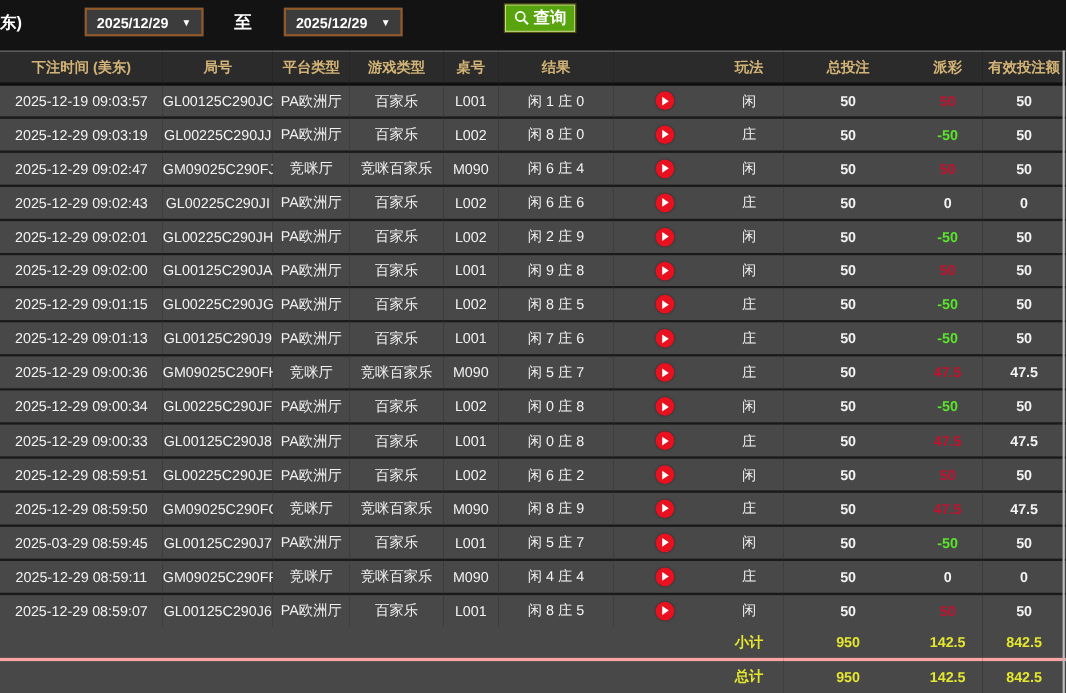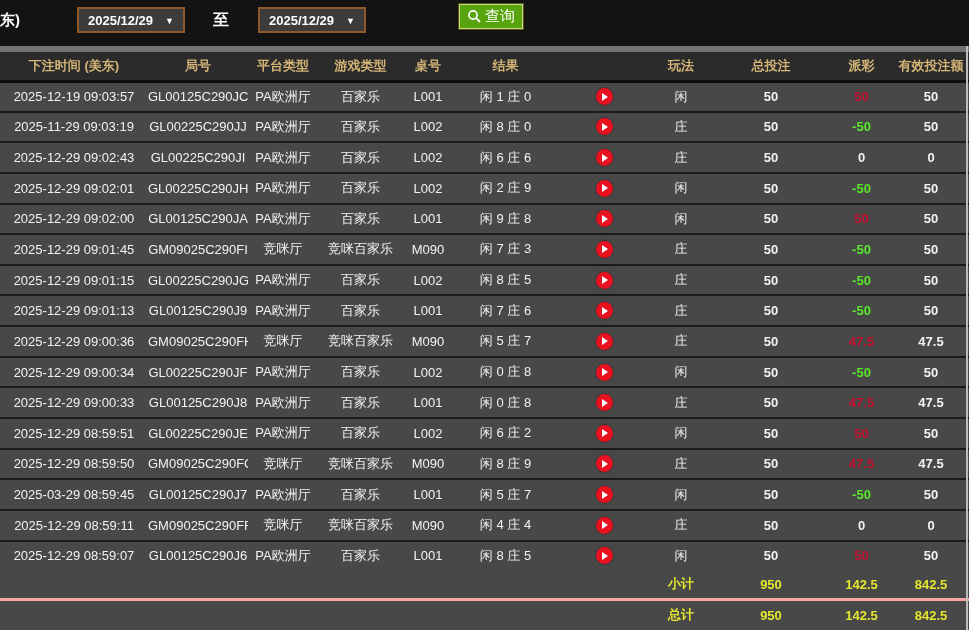--- a/index.html
+++ b/index.html
@@ -23,34 +23,34 @@
   .date-from{left:77px;}
   .date-to{left:258px;}
   .caret{font-size:9px;position:relative;top:1px;}
   .to-label{
     position:absolute;left:213px;top:10px;color:#fff;font-weight:bold;font-size:16px;
   }
   .query-btn{
     position:absolute;left:459px;top:4px;height:25px;padding:0 7px;
     background:var(--query-green);
     border:1px solid #cbdb8e;outline:1px solid #55530f;
-    color:#fff;font-weight:normal;font-size:15px;
+    color:#fff;font-weight:bold;font-size:15px;
     display:flex;align-items:center;gap:3px;cursor:pointer;
     font-family:"Liberation Sans","DejaVu Sans",sans-serif;
   }
   
   .table-wrap{position:relative;height:584px;}
   table{
     width:969px;height:584px;border-collapse:separate;border-spacing:0;
     table-layout:fixed;
   }
   th{
     height:28px;background:#2b2b2b;color:var(--accent-gold);
     font-size:13px;font-weight:bold;text-align:center;padding:0;
-    border-top:6px solid #737373;border-bottom:3px solid #0f0f0f;
+    border-top:1px solid #737373;border-bottom:3px solid #0f0f0f;
     overflow:hidden;white-space:nowrap;
   }
   td{
     background:#484848;color:#f2f2f2;font-size:13px;text-align:center;
     padding:0;border-top:2px solid #1a1a1a;
     overflow:hidden;white-space:nowrap;vertical-align:middle;
   }
   tbody tr:first-child td{border-top:0;}
   td.num{font-weight:bold;}
   td.pos{color:var(--payout-win);}
@@ -138,92 +138,92 @@
           <td>闲 1 庄 0</td>
           <td><span class="play">
               <span class="tri"></span>
             </span></td>
           <td>闲</td>
           <td class="num">50</td>
           <td class="num pos">50</td>
           <td class="num">50</td>
         </tr>
         <tr>
-          <td>2025-11-29 09:03:19</td>
+          <td>2025-12-29 09:03:19</td>
           <td>GL00225C290JJ</td>
           <td>PA欧洲厅</td>
           <td>百家乐</td>
           <td>L002</td>
           <td>闲 8 庄 0</td>
           <td><span class="play">
               <span class="tri"></span>
             </span></td>
           <td>庄</td>
           <td class="num">50</td>
           <td class="num neg">-50</td>
           <td class="num">50</td>
         </tr>
         <tr>
-          <td>2025-12-29 09:02:43</td>
-          <td>GL00225C290JI</td>
-          <td>PA欧洲厅</td>
-          <td>百家乐</td>
-          <td>L002</td>
-          <td>闲 6 庄 6</td>
-          <td><span class="play">
-              <span class="tri"></span>
-            </span></td>
-          <td>庄</td>
-          <td class="num">50</td>
-          <td class="num zero">0</td>
-          <td class="num">0</td>
-        </tr>
-        <tr>
-          <td>2025-12-29 09:02:01</td>
-          <td>GL00225C290JH</td>
-          <td>PA欧洲厅</td>
-          <td>百家乐</td>
-          <td>L002</td>
-          <td>闲 2 庄 9</td>
-          <td><span class="play">
-              <span class="tri"></span>
-            </span></td>
-          <td>闲</td>
-          <td class="num">50</td>
-          <td class="num neg">-50</td>
-          <td class="num">50</td>
-        </tr>
-        <tr>
-          <td>2025-12-29 09:02:00</td>
-          <td>GL00125C290JA</td>
-          <td>PA欧洲厅</td>
-          <td>百家乐</td>
-          <td>L001</td>
-          <td>闲 9 庄 8</td>
-          <td><span class="play">
-              <span class="tri"></span>
-            </span></td>
-          <td>闲</td>
-          <td class="num">50</td>
-          <td class="num pos">50</td>
-          <td class="num">50</td>
-        </tr>
-        <tr>
-          <td>2025-12-29 09:01:45</td>
-          <td>GM09025C290FI</td>
+          <td>2025-12-29 09:02:47</td>
+          <td>GM09025C290FJ</td>
           <td>竞咪厅</td>
           <td>竞咪百家乐</td>
           <td>M090</td>
-          <td>闲 7 庄 3</td>
-          <td><span class="play">
-              <span class="tri"></span>
-            </span></td>
-          <td>庄</td>
-          <td class="num">50</td>
-          <td class="num neg">-50</td>
+          <td>闲 6 庄 4</td>
+          <td><span class="play">
+              <span class="tri"></span>
+            </span></td>
+          <td>闲</td>
+          <td class="num">50</td>
+          <td class="num pos">50</td>
+          <td class="num">50</td>
+        </tr>
+        <tr>
+          <td>2025-12-29 09:02:43</td>
+          <td>GL00225C290JI</td>
+          <td>PA欧洲厅</td>
+          <td>百家乐</td>
+          <td>L002</td>
+          <td>闲 6 庄 6</td>
+          <td><span class="play">
+              <span class="tri"></span>
+            </span></td>
+          <td>庄</td>
+          <td class="num">50</td>
+          <td class="num zero">0</td>
+          <td class="num">0</td>
+        </tr>
+        <tr>
+          <td>2025-12-29 09:02:01</td>
+          <td>GL00225C290JH</td>
+          <td>PA欧洲厅</td>
+          <td>百家乐</td>
+          <td>L002</td>
+          <td>闲 2 庄 9</td>
+          <td><span class="play">
+              <span class="tri"></span>
+            </span></td>
+          <td>闲</td>
+          <td class="num">50</td>
+          <td class="num neg">-50</td>
+          <td class="num">50</td>
+        </tr>
+        <tr>
+          <td>2025-12-29 09:02:00</td>
+          <td>GL00125C290JA</td>
+          <td>PA欧洲厅</td>
+          <td>百家乐</td>
+          <td>L001</td>
+          <td>闲 9 庄 8</td>
+          <td><span class="play">
+              <span class="tri"></span>
+            </span></td>
+          <td>闲</td>
+          <td class="num">50</td>
+          <td class="num pos">50</td>
           <td class="num">50</td>
         </tr>
         <tr>
           <td>2025-12-29 09:01:15</td>
           <td>GL00225C290JG</td>
           <td>PA欧洲厅</td>
           <td>百家乐</td>
           <td>L002</td>
           <td>闲 8 庄 5</td>
           <td><span class="play">

